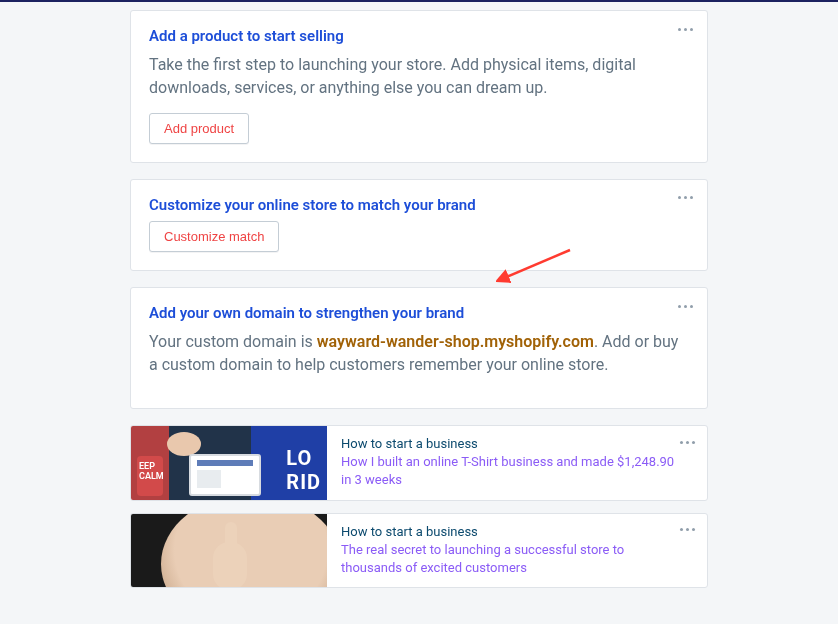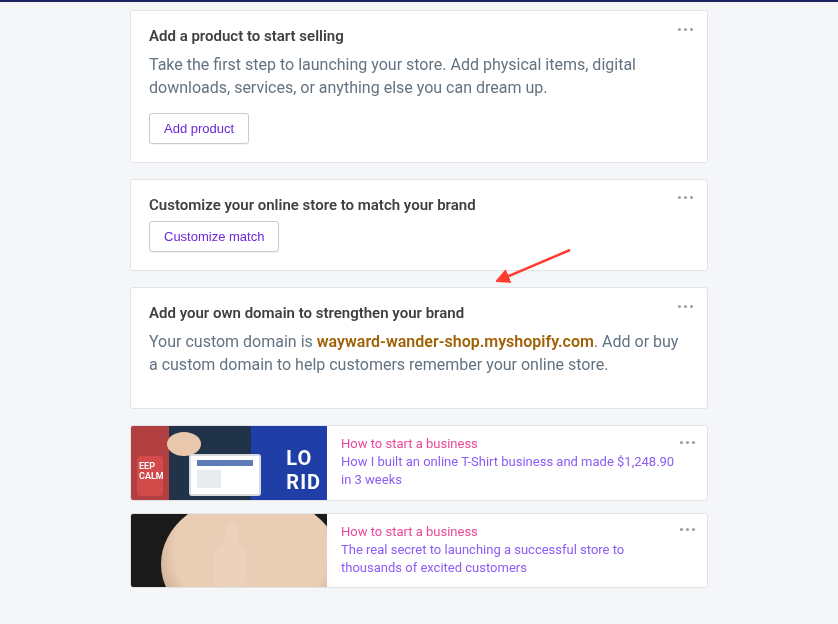--- a/index.html
+++ b/index.html
@@ -28,42 +28,42 @@
     background: #ffffff;
     border: 1px solid #dfe3e8;
     border-radius: 3px;
     padding: 16px 18px 18px 18px;
     margin-bottom: 16px;
     position: relative;
   }
   .card-title {
     font-size: 15px;
     font-weight: 600;
-    color: #404040;
+    color: #1d4ed8;
     margin-bottom: 6px;
     line-height: 1.3;
   }
   .card-desc {
     font-size: 16px;
     color: #637381;
     line-height: 1.45;
     margin-bottom: 14px;
   }
   .card-desc b {
     color: #a16207;
     font-weight: 600;
   }
   .btn {
     display: inline-block;
     background: #ffffff;
     border: 1px solid #c4cdd5;
     border-radius: 3px;
     padding: 7px 14px;
     font-size: 13px;
-    color: #6d28d9;
+    color: #ef4444;
     cursor: pointer;
     box-shadow: 0 1px 0 rgba(22,29,37,0.05);
   }
 
   .more-icon {
     position: absolute;
     top: 10px;
     right: 12px;
     width: 20px;
     height: 16px;
@@ -95,21 +95,21 @@
     flex: 0 0 196px;
     position: relative;
     overflow: hidden;
   }
   .article .body {
     flex: 1;
     padding: 10px 28px 10px 14px;
   }
   .article .cat {
     font-size: 13px;
-    color: #ec4899;
+    color: #0c4a6e;
     margin-bottom: 2px;
     cursor: pointer;
   }
   .article .headline {
     font-size: 13px;
     color: #8b5cf6;
     line-height: 1.4;
   }
   .article .more-icon { top: 8px; right: 10px; }
 

